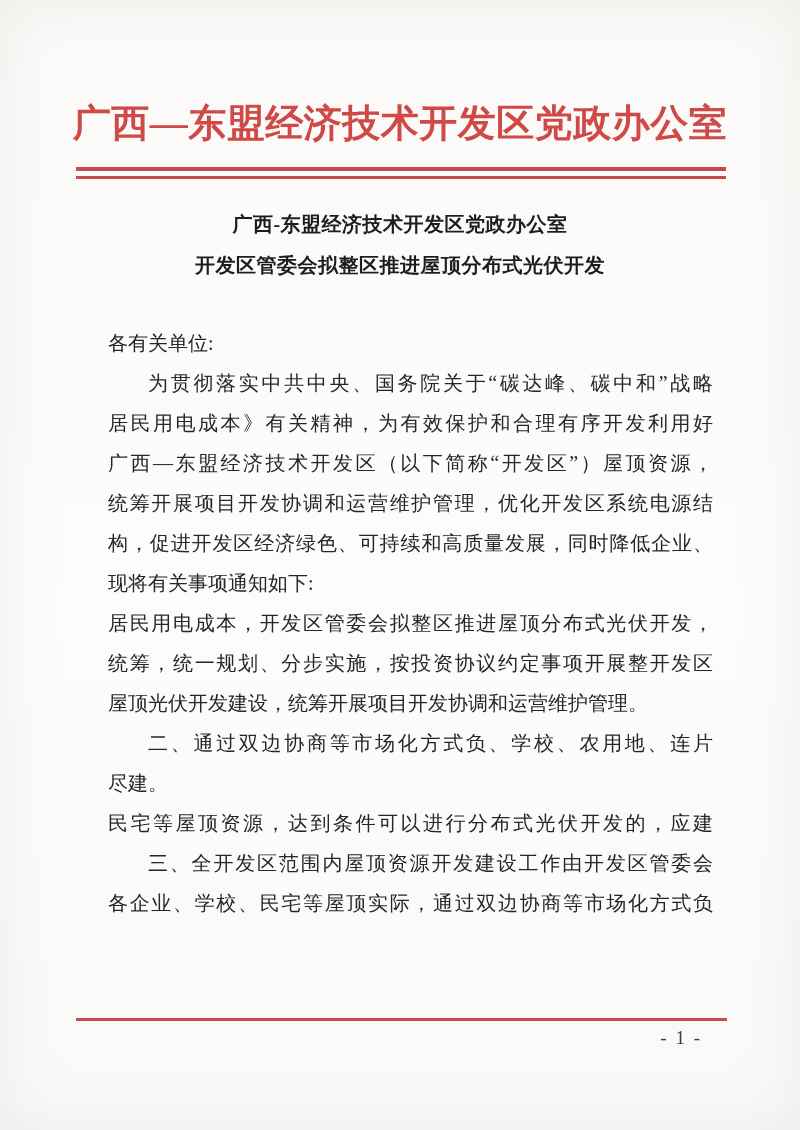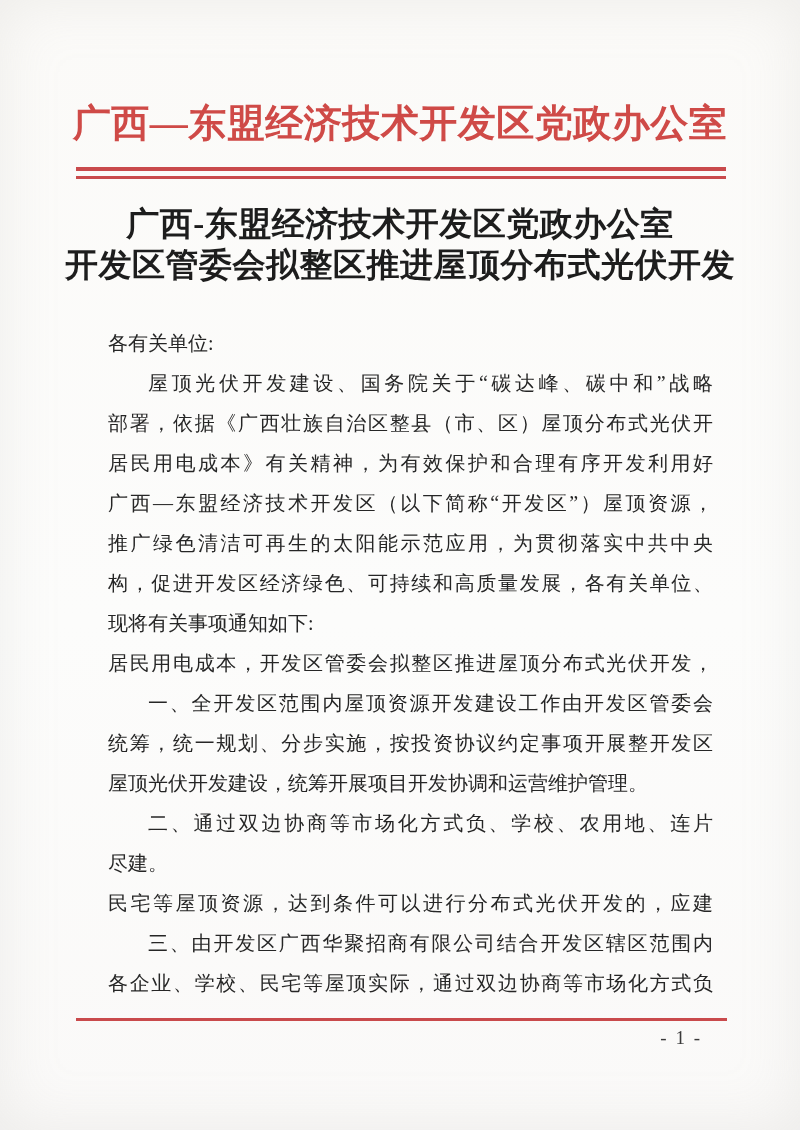--- a/index.html
+++ b/index.html
@@ -36,21 +36,21 @@
     background: var(--red-rule, #c94a4c);
   }
   .rule-thick { top: 167px; height: 4px; }
   .rule-thin  { top: 176px; height: 3px; }
   .doc-title {
     position: absolute;
     top: 204px;
     left: 0;
     right: 0;
     text-align: center;
-    font-size: 33px;
+    font-size: 20px;
     font-weight: bold;
     color: #1d1d1d;
     line-height: 41px;
     letter-spacing: 0.5px;
   }
   .doc-body {
     position: absolute;
     top: 323px;
     left: 108px;
     width: 605px;
@@ -93,35 +93,33 @@
   <div class="rule rule-thick"></div>
   <div class="rule rule-thin"></div>
 
   <div class="doc-title">
     <div>广西-东盟经济技术开发区党政办公室</div>
     <div>开发区管委会拟整区推进屋顶分布式光伏开发</div>
   </div>
 
   <div class="doc-body">
       <div class="line">各有关单位:</div>
-      <div class="line j" style="padding-left: 2em;">屋顶光伏开发建设、国务院关于“碳达峰、碳中和”战略</div>
-      <div class="line j">部署，依据《广西壮族自治区整县（市、区）屋顶分布式光伏开</div>
+      <div class="line j" style="padding-left: 2em;">为贯彻落实中共中央、国务院关于“碳达峰、碳中和”战略</div>
       <div class="line j">居民用电成本》有关精神，为有效保护和合理有序开发利用好</div>
       <div class="line j">广西—东盟经济技术开发区（以下简称“开发区”）屋顶资源，</div>
-      <div class="line j">推广绿色清洁可再生的太阳能示范应用，为贯彻落实中共中央</div>
-      <div class="line j">构，促进开发区经济绿色、可持续和高质量发展，各有关单位、</div>
+      <div class="line j">统筹开展项目开发协调和运营维护管理，优化开发区系统电源结</div>
+      <div class="line j">构，促进开发区经济绿色、可持续和高质量发展，同时降低企业、</div>
       <div class="line">现将有关事项通知如下:</div>
       <div class="line j">居民用电成本，开发区管委会拟整区推进屋顶分布式光伏开发，</div>
-      <div class="line j" style="padding-left: 2em;">一、全开发区范围内屋顶资源开发建设工作由开发区管委会</div>
       <div class="line j">统筹，统一规划、分步实施，按投资协议约定事项开展整开发区</div>
       <div class="line">屋顶光伏开发建设，统筹开展项目开发协调和运营维护管理。</div>
       <div class="line j" style="padding-left: 2em;">二、通过双边协商等市场化方式负、学校、农用地、连片</div>
       <div class="line">尽建。</div>
       <div class="line j">民宅等屋顶资源，达到条件可以进行分布式光伏开发的，应建</div>
-      <div class="line j" style="padding-left: 2em;">三、由开发区广西华聚招商有限公司结合开发区辖区范围内</div>
+      <div class="line j" style="padding-left: 2em;">三、全开发区范围内屋顶资源开发建设工作由开发区管委会</div>
       <div class="line j">各企业、学校、民宅等屋顶实际，通过双边协商等市场化方式负</div>
     </div>
 
   <div class="footer-rule"></div>
 
   <div class="page-number">- 1 -</div>
 
 </div>
 
 </body></html>

